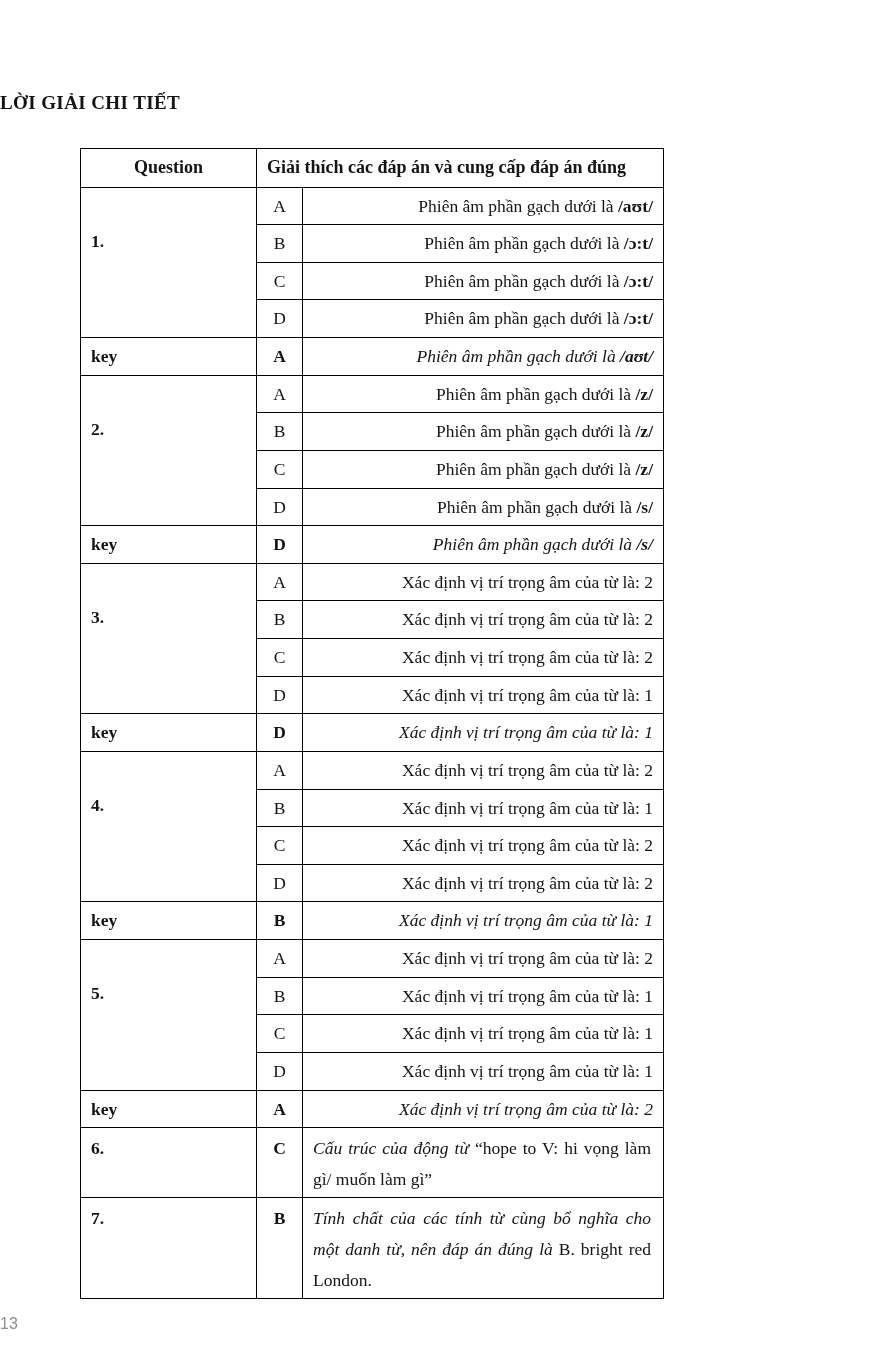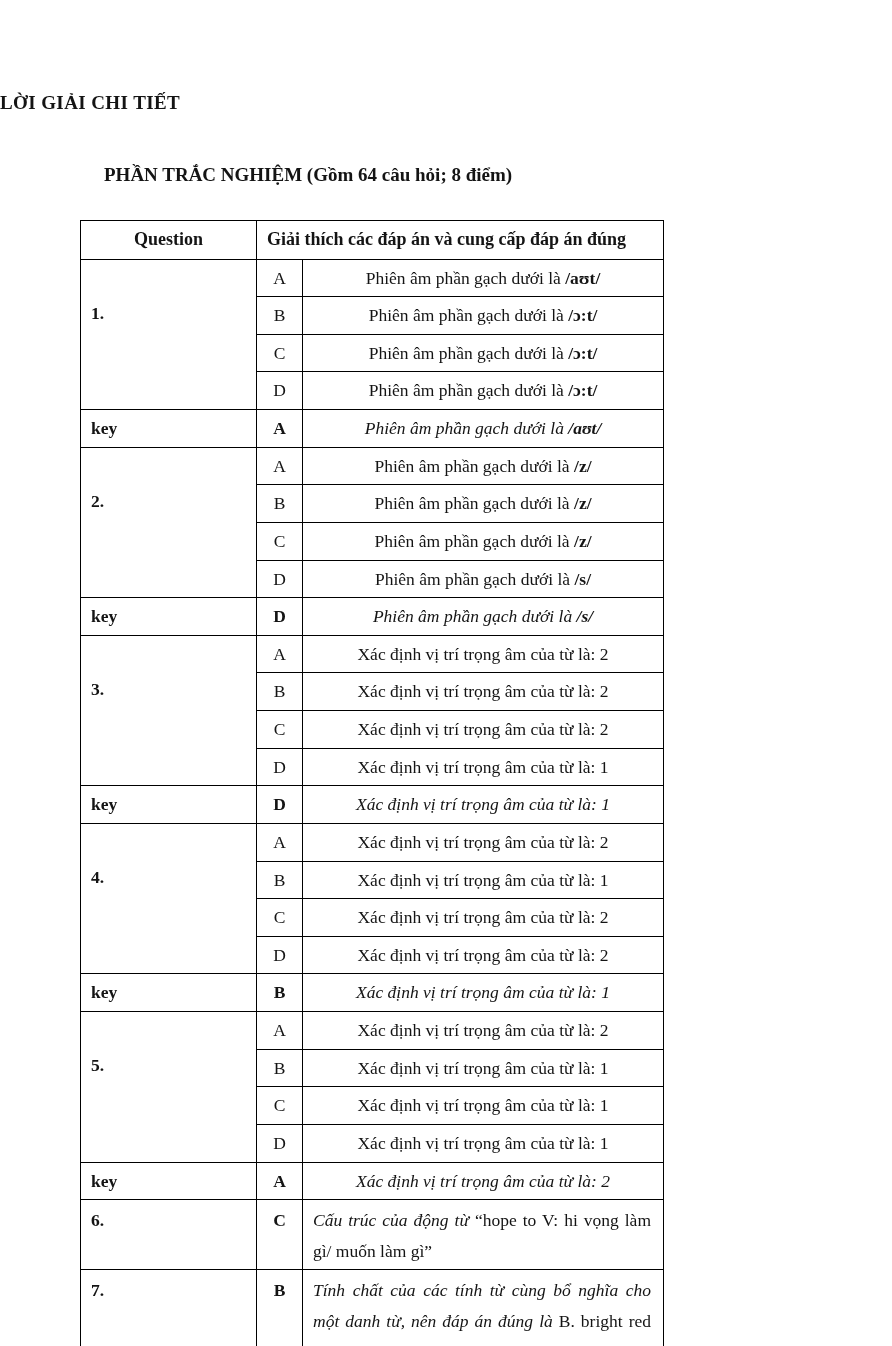--- a/index.html
+++ b/index.html
@@ -59,21 +59,21 @@
   td.q-cell.multi {
     vertical-align: top;
     padding-top: 38px;
   }
   td.opt-cell {
     text-align: center;
     padding: 3px 4px;
   }
   td.opt-cell.bd { font-weight: bold; }
   td.text-cell {
-    text-align: center;
+    text-align: right;
     padding-left: 13px;
   }
   tr.grp-single td {
     vertical-align: top;
     padding-top: 5px;
   }
   tr.grp-single td.text-cell { text-align: justify; padding-right: 12px; }
   .it { font-style: italic; }
   .bd { font-weight: bold; }
   .page-num {
@@ -83,21 +83,20 @@
     color: #8f8f8f;
     font-family: "Liberation Sans", sans-serif;
     font-size: 16px;
   }
 </style>
 </head>
 <body>
 
 <div class="doc">
   <h1 class="title">LỜI GIẢI CHI TIẾT</h1>
-  <h2 class="subtitle">PHẦN TRẮC NGHIỆM (Gồm 64 câu hỏi; 8 điểm)</h2>
 
   <table class="answers">
     <colgroup>
       <col style="width:176px">
       <col style="width:46px">
       <col>
     </colgroup>
     <thead>
       <tr>
         <th class="q-head">Question</th>

